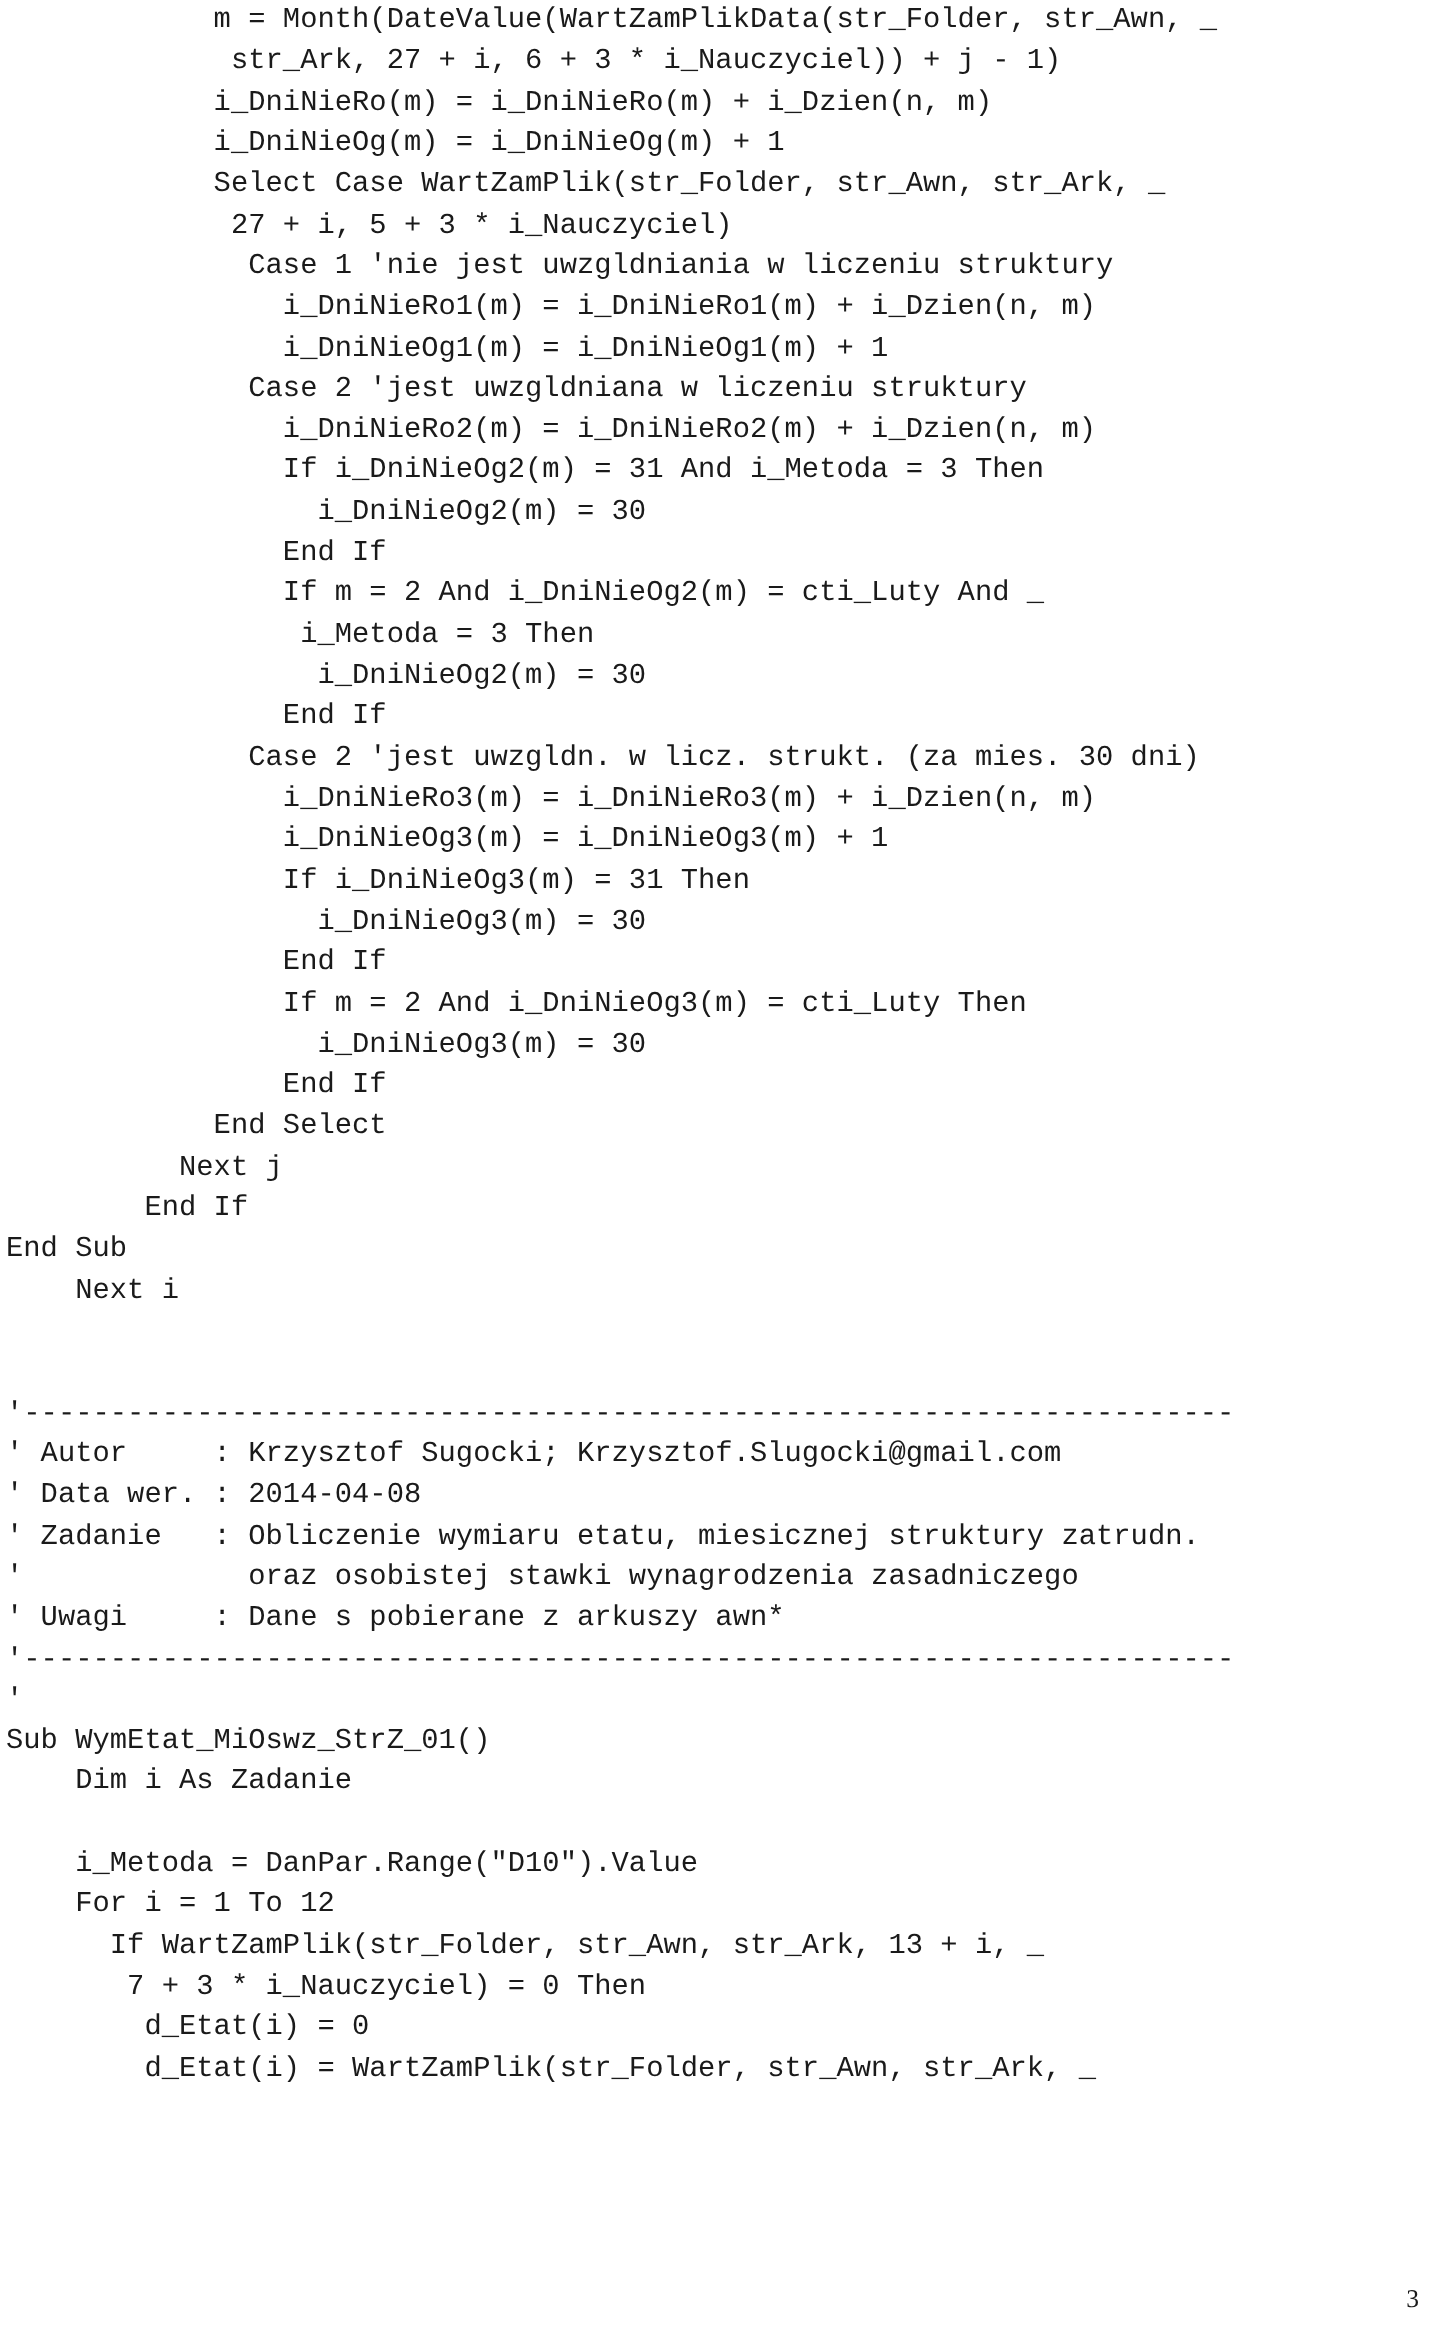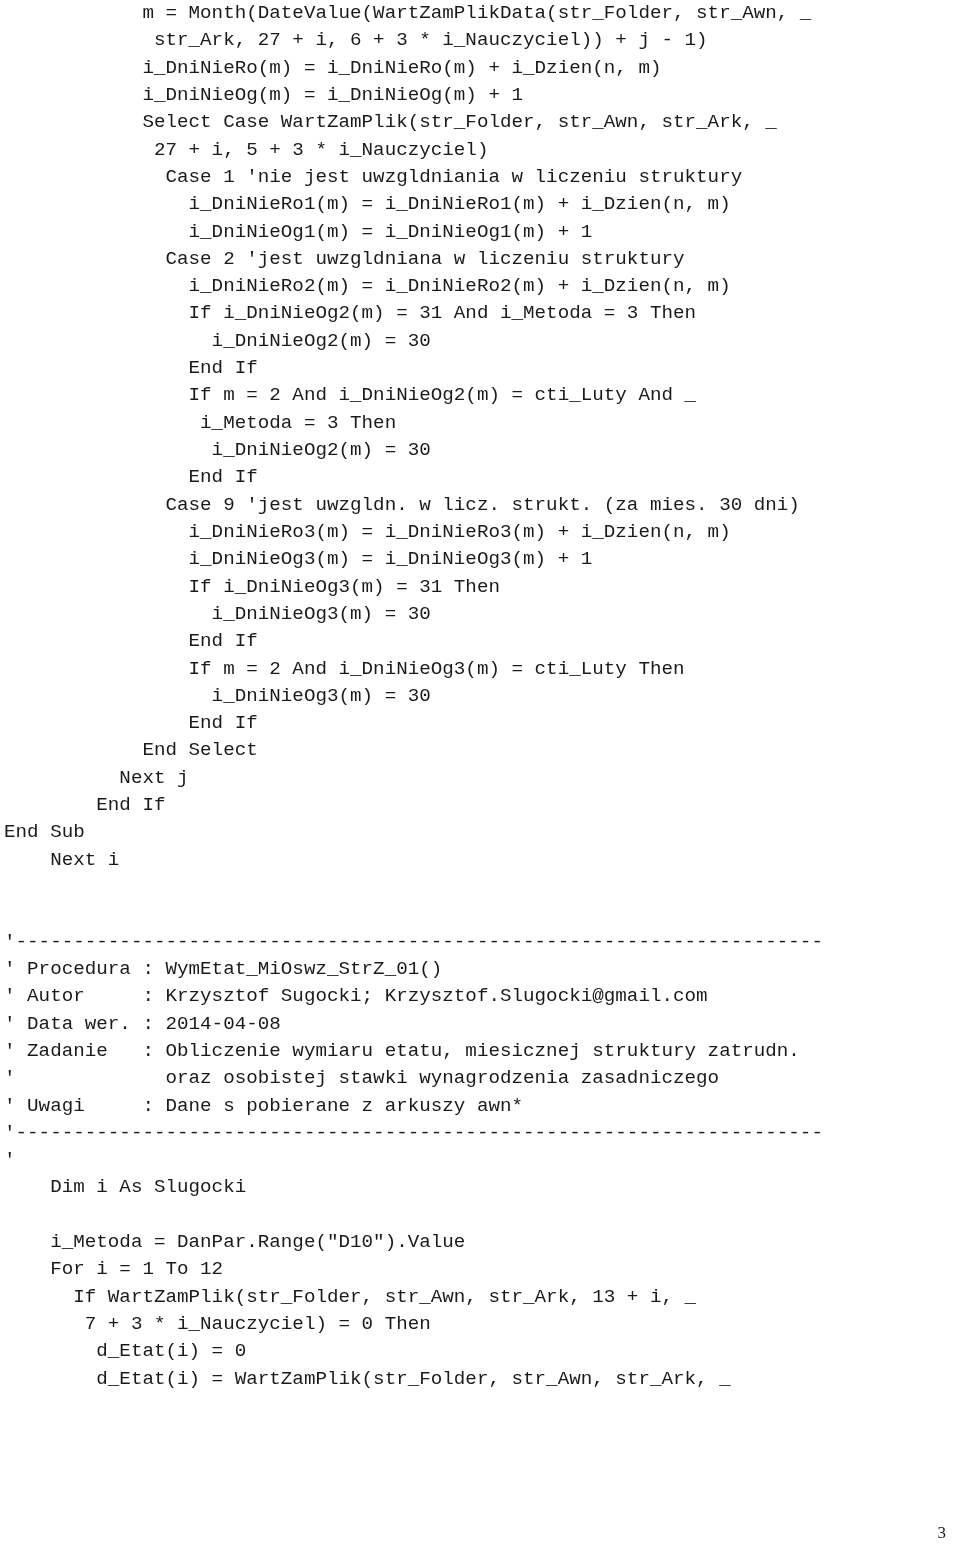--- a/index.html
+++ b/index.html
@@ -59,46 +59,46 @@
     <div class="code-line">                i_DniNieOg1(m) = i_DniNieOg1(m) + 1</div>
     <div class="code-line">              Case 2 'jest uwzgldniana w liczeniu struktury</div>
     <div class="code-line">                i_DniNieRo2(m) = i_DniNieRo2(m) + i_Dzien(n, m)</div>
     <div class="code-line">                If i_DniNieOg2(m) = 31 And i_Metoda = 3 Then</div>
     <div class="code-line">                  i_DniNieOg2(m) = 30</div>
     <div class="code-line">                End If</div>
     <div class="code-line">                If m = 2 And i_DniNieOg2(m) = cti_Luty And _</div>
     <div class="code-line">                 i_Metoda = 3 Then</div>
     <div class="code-line">                  i_DniNieOg2(m) = 30</div>
     <div class="code-line">                End If</div>
-    <div class="code-line">              Case 9 'jest uwzgldn. w licz. strukt. (za mies. 30 dni)</div>
+    <div class="code-line">              Case 2 'jest uwzgldn. w licz. strukt. (za mies. 30 dni)</div>
     <div class="code-line">                i_DniNieRo3(m) = i_DniNieRo3(m) + i_Dzien(n, m)</div>
     <div class="code-line">                i_DniNieOg3(m) = i_DniNieOg3(m) + 1</div>
     <div class="code-line">                If i_DniNieOg3(m) = 31 Then</div>
     <div class="code-line">                  i_DniNieOg3(m) = 30</div>
     <div class="code-line">                End If</div>
     <div class="code-line">                If m = 2 And i_DniNieOg3(m) = cti_Luty Then</div>
     <div class="code-line">                  i_DniNieOg3(m) = 30</div>
     <div class="code-line">                End If</div>
     <div class="code-line">            End Select</div>
     <div class="code-line">          Next j</div>
     <div class="code-line">        End If</div>
     <div class="code-line">End Sub</div>
     <div class="code-line">    Next i</div>
     <div class="code-line blank"></div>
     <div class="code-line blank"></div>
     <div class="code-line">'----------------------------------------------------------------------</div>
-    <div class="code-line">' Procedura : WymEtat_MiOswz_StrZ_01()</div>
     <div class="code-line">' Autor     : Krzysztof Sugocki; Krzysztof.Slugocki@gmail.com</div>
     <div class="code-line">' Data wer. : 2014-04-08</div>
     <div class="code-line">' Zadanie   : Obliczenie wymiaru etatu, miesicznej struktury zatrudn.</div>
     <div class="code-line">'             oraz osobistej stawki wynagrodzenia zasadniczego</div>
     <div class="code-line">' Uwagi     : Dane s pobierane z arkuszy awn*</div>
     <div class="code-line">'----------------------------------------------------------------------</div>
     <div class="code-line">'</div>
-    <div class="code-line">    Dim i As Slugocki</div>
+    <div class="code-line">Sub WymEtat_MiOswz_StrZ_01()</div>
+    <div class="code-line">    Dim i As Zadanie</div>
     <div class="code-line blank"></div>
     <div class="code-line">    i_Metoda = DanPar.Range("D10").Value</div>
     <div class="code-line">    For i = 1 To 12</div>
     <div class="code-line">      If WartZamPlik(str_Folder, str_Awn, str_Ark, 13 + i, _</div>
     <div class="code-line">       7 + 3 * i_Nauczyciel) = 0 Then</div>
     <div class="code-line">        d_Etat(i) = 0</div>
     <div class="code-line">        d_Etat(i) = WartZamPlik(str_Folder, str_Awn, str_Ark, _</div>
   </div>
 
 <div id="page-number">3</div>

